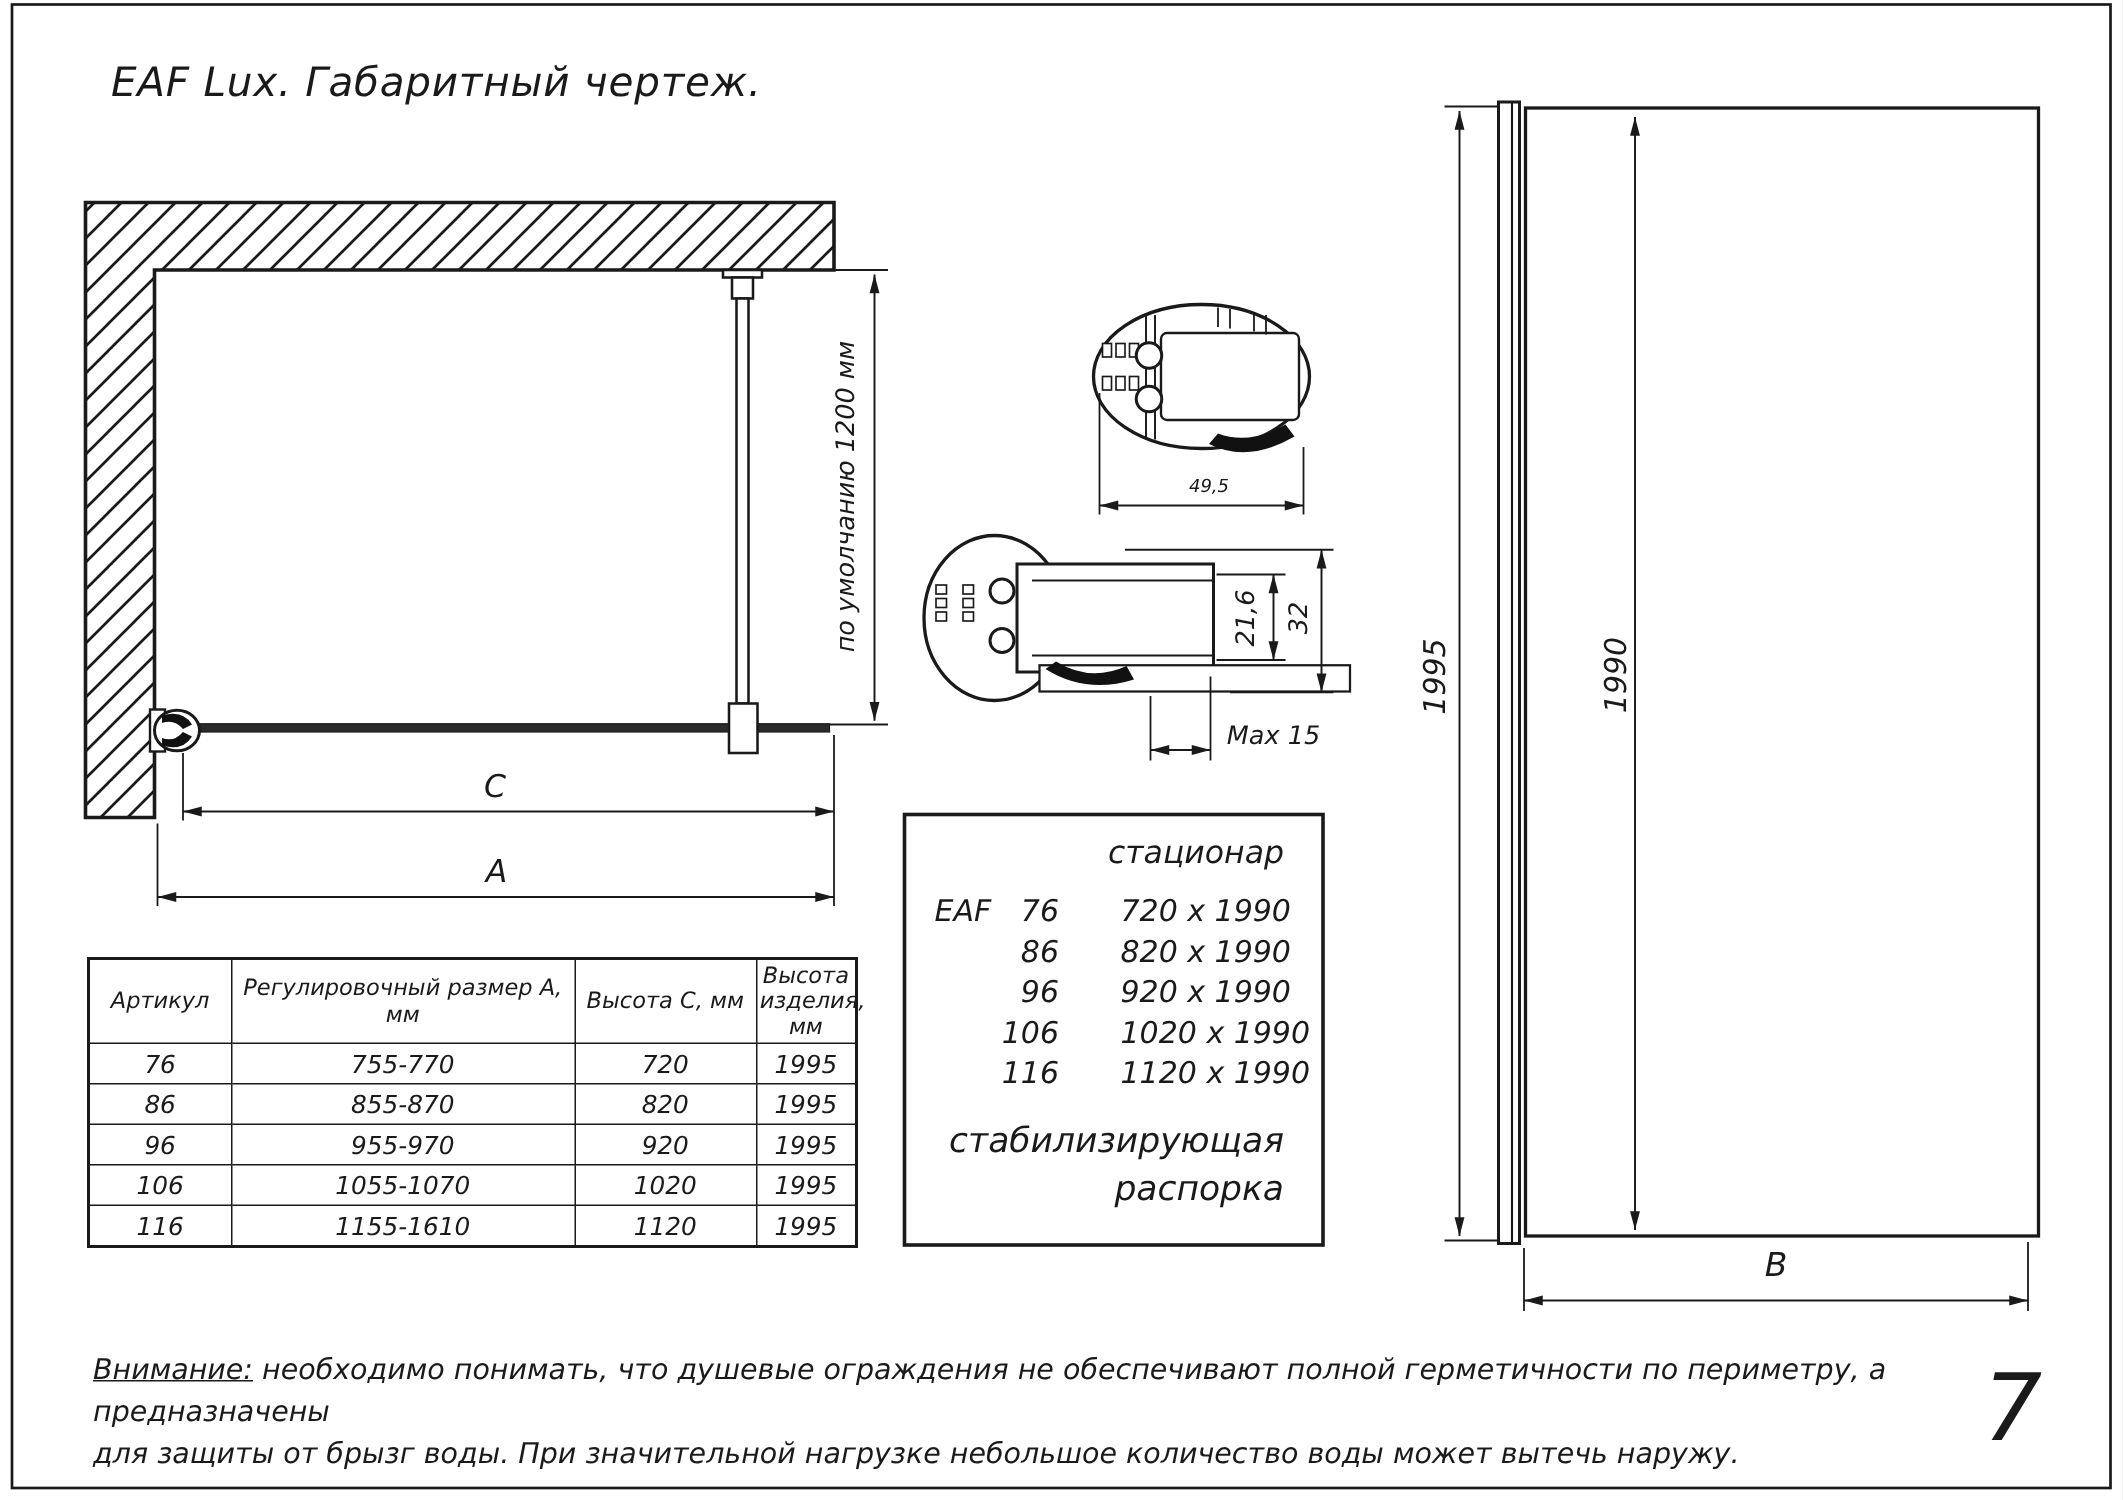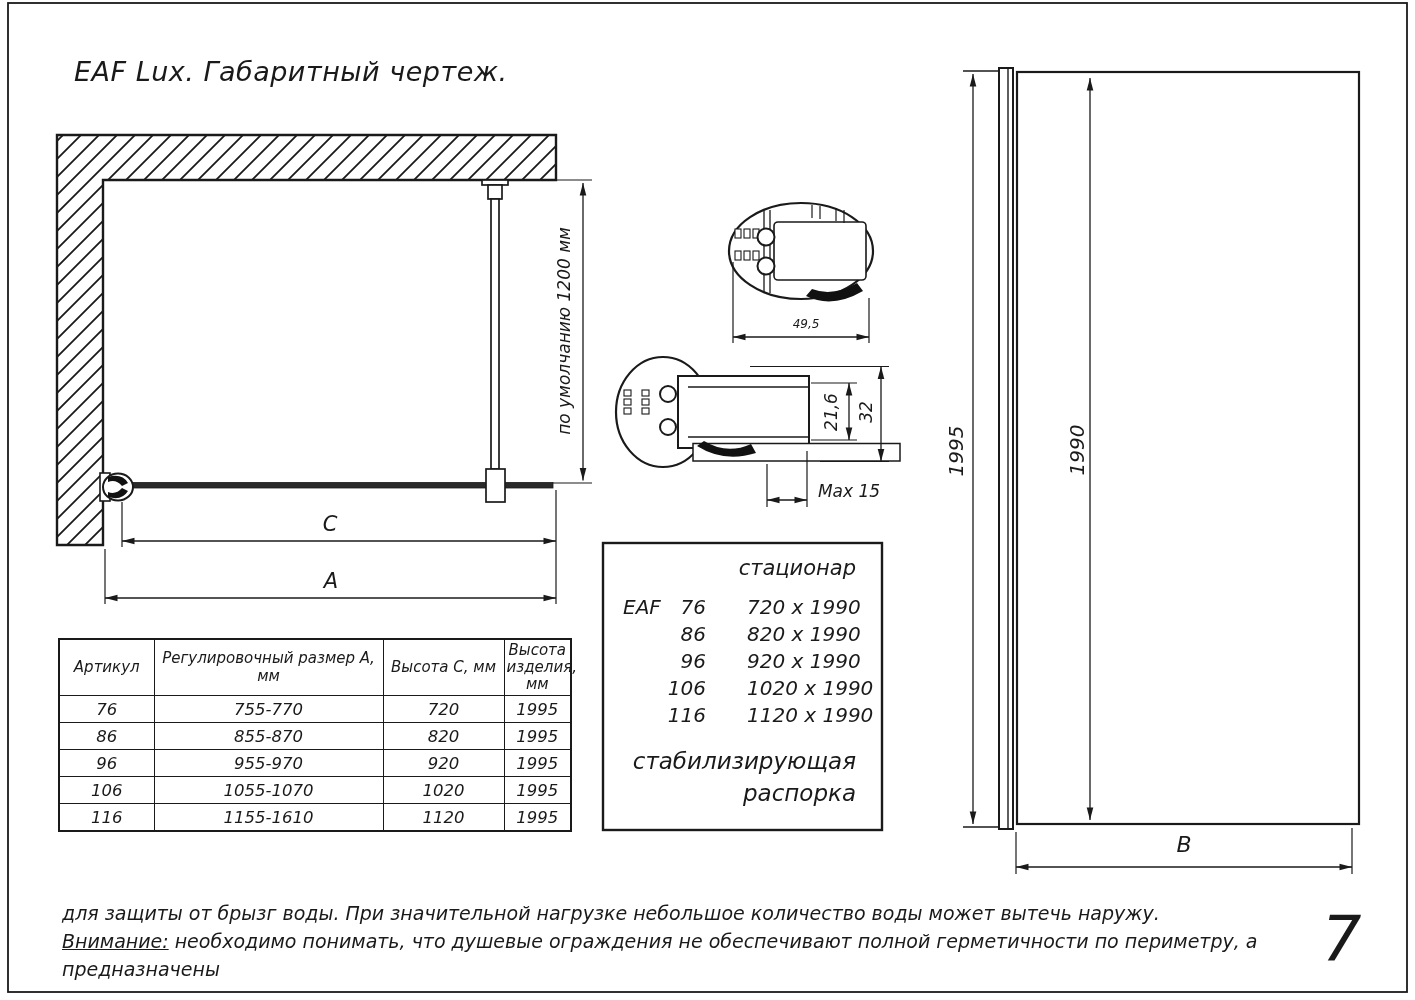--- a/index.html
+++ b/index.html
@@ -5,21 +5,21 @@
   html,body { margin:0; padding:0; background:#e8e8e8; }
   .canvas {
     position:relative; width:1415px; height:1000px; background:#ffffff;
     font-family:"DejaVu Sans", sans-serif; font-style:italic; color:#1a1a1a;
     overflow:hidden; margin:0 auto;
   }
   svg.art { position:absolute; left:0; top:0; }
   .txt { position:absolute; white-space:nowrap; }
   .ctr { transform:translate(-50%,-50%); }
   .rot { transform:translate(-50%,-50%) rotate(-90deg); }
-  .title { font-size:27px; letter-spacing:0.5px;margin-top:16px; }
+  .title { font-size:27px; letter-spacing:0.5px; }
   .pageno { font-size:62px; }
 
   table.size {
     position:absolute; left:58px; top:638px; width:512px;
     border-collapse:collapse; table-layout:fixed;
     border:2.2px solid #1a1a1a;
   }
   table.size th, table.size td {
     border:1.4px solid #1a1a1a; text-align:center; vertical-align:middle;
     font-weight:normal; padding:0 2px;
@@ -257,19 +257,19 @@
       <tr>
         <td>116</td>
         <td>1155-1610</td>
         <td>1120</td>
         <td>1995</td>
       </tr>
     </tbody>
   </table>
 
   <div class="warn">
+    <div><span class="u">Внимание:</span><span> необходимо понимать, что душевые ограждения не обеспечивают полной герметичности по периметру, а предназначены</span></div>
     <div>для защиты от брызг воды. При значительной нагрузке небольшое количество воды может вытечь наружу.</div>
-    <div><span class="u">Внимание:</span><span> необходимо понимать, что душевые ограждения не обеспечивают полной герметичности по периметру, а предназначены</span></div>
   </div>
 
   <div class="txt pageno" style="left:1322px; top:902px;">7</div>
 
 </div>
 
 </body></html>

